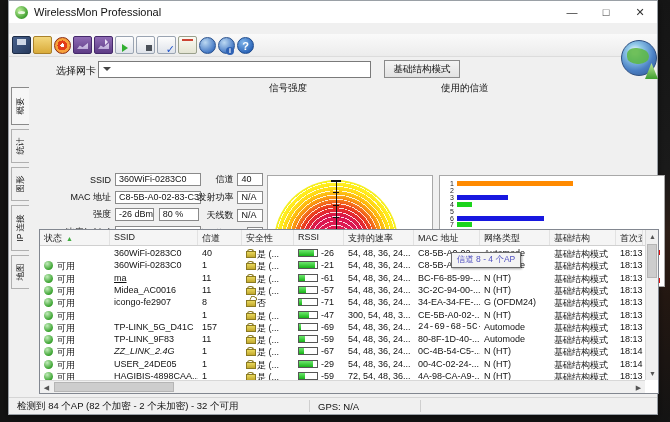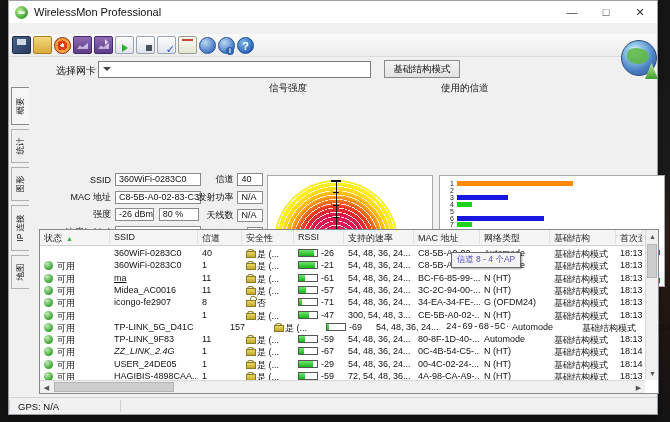--- a/index.html
+++ b/index.html
@@ -412,21 +412,21 @@
               <div class="td" style="width: 50px;"><span class="rssibar"><i style="width: 55%;"></i></span>-47</div>
               <div class="td" style="width: 70px;">300, 54, 48, 3...</div>
               <div class="td" style="width: 66px;">CE-5B-A0-02-...</div>
               <div class="td" style="width: 70px;">N (HT)</div>
               <div class="td" style="width: 66px;">基础结构模式</div>
               <div class="td" style="width: 27px;">18:13:</div>
             </div>
             <div class="trow" style="top: 90.8px;">
               <div class="td" style="width: 70px;"><span class="sphere available"></span>可用</div>
               <div class="td" style="width: 88px;">TP-LINK_5G_D41C</div>
-              <div class="td" style="width: 44px; margin-left: 28px;">157</div>
+              <div class="td" style="width: 44px;">157</div>
               <div class="td" style="width: 52px;"><span class="lock"></span>是 (...</div>
               <div class="td" style="width: 50px;"><span class="rssibar"><i style="width: 10%;"></i></span>-69</div>
               <div class="td" style="width: 70px;">54, 48, 36, 24...</div>
               <div class="td" style="width: 66px; font-family: Liberation Mono, monospace;">24-69-68-5C-...</div>
               <div class="td" style="width: 70px;">Automode</div>
               <div class="td" style="width: 66px;">基础结构模式</div>
               <div class="td" style="width: 27px;">18:13:</div>
             </div>
             <div class="trow" style="top: 103.1px;">
               <div class="td" style="width: 70px;"><span class="sphere available"></span>可用</div>
@@ -484,18 +484,19 @@
         </div>
         <div class="hscroll">
           <div class="sbtn" style="left:0;">◀</div>
           <div class="sthumb" style="top:1px;bottom:1px;left:14px;width:120px;"></div>
           <div class="sbtn" style="right:0;">▶</div>
         </div>
       </div>
     </div>
 
     <div class="statusbar">
+      <span class="sseg" style="width:300px;">检测到 84 个AP (82 个加密 - 2 个未加密) - 32 个可用</span>
       <span class="sdiv"></span>
       <span class="sseg" style="width:110px;">GPS: N/A</span>
       <span class="sdiv"></span>
     </div>
   </div>
 </div>
 
 </body></html>

